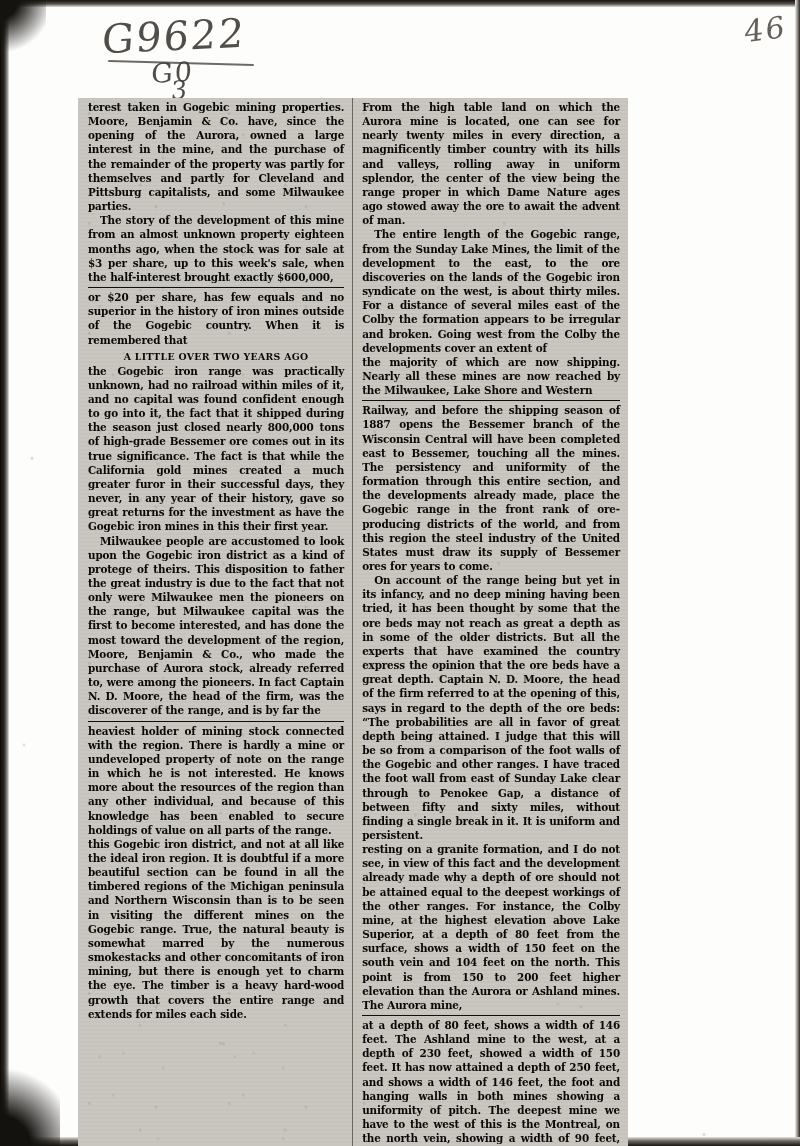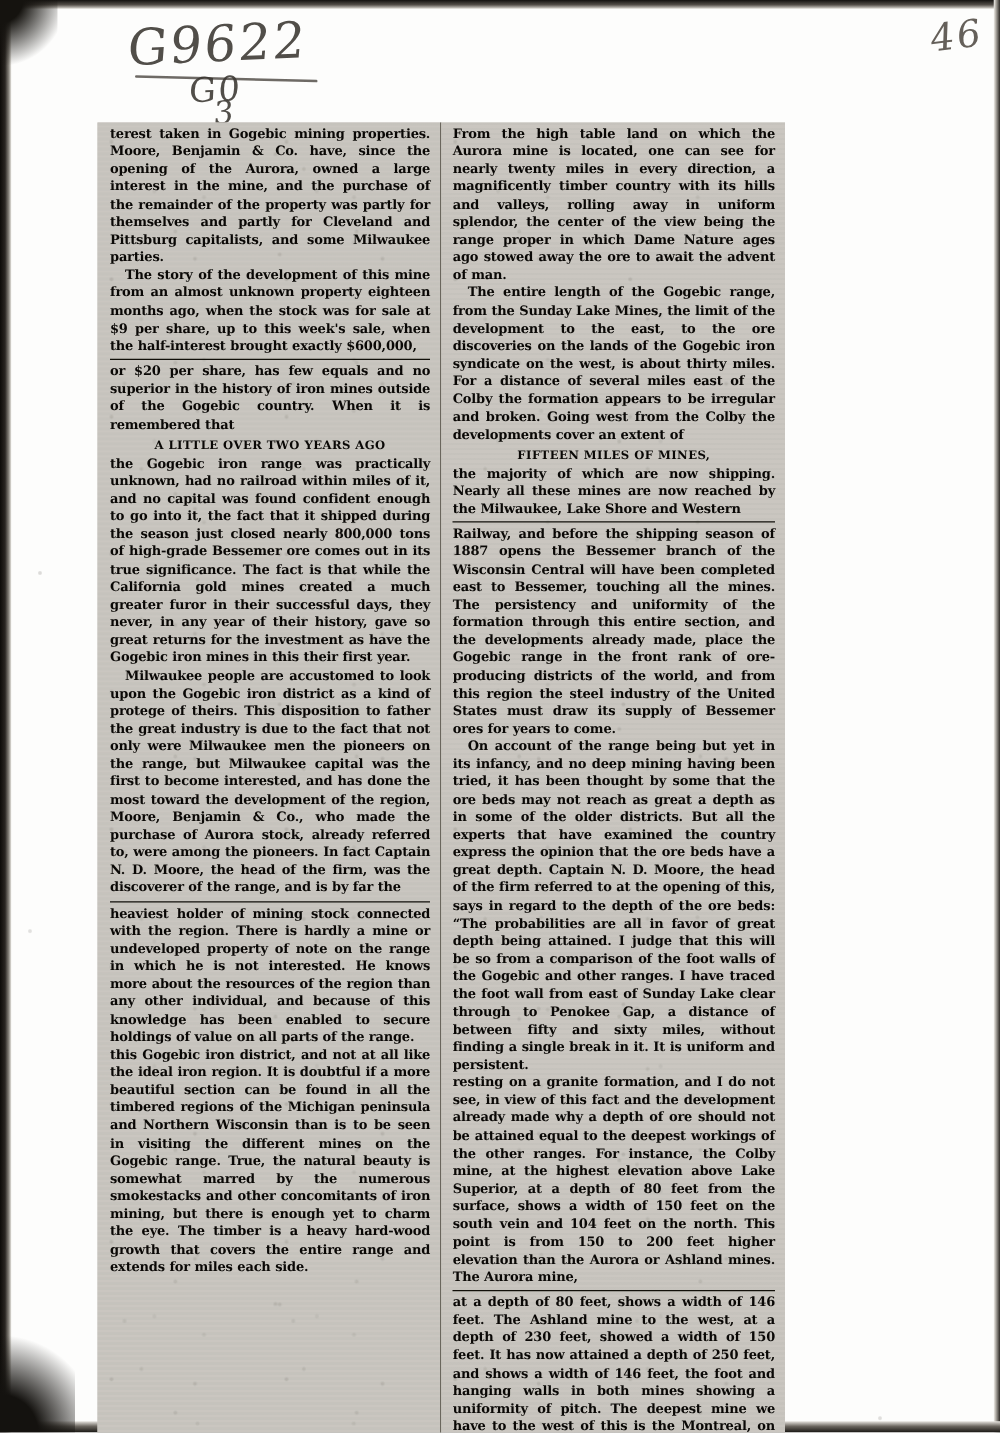--- a/index.html
+++ b/index.html
@@ -162,35 +162,34 @@
   <div class="hand" id="hand-accession">G9622</div>
   <div id="hand-accession-rule"></div>
   <div class="hand" id="hand-sub">G0</div>
   <div class="hand" id="hand-sub2">3</div>
   <div class="hand" id="hand-pageno">46</div>
 
   <div id="clipping">
     <div class="col col-left" id="col-left">
       <div class="grain"></div>
     <p class="body">terest taken in Gogebic mining properties. Moore, Benjamin &amp; Co. have, since the opening of the Aurora, owned a large interest in the mine, and the purchase of the remainder of the property was partly for themselves and partly for Cleveland and Pittsburg capitalists, and some Milwaukee parties.</p>
-        <p class="body indent">The story of the development of this mine from an almost unknown property eighteen months ago, when the stock was for sale at $9 per share, up to this week's sale, when the half-interest brought exactly $600,000,</p>
+        <p class="body indent">The story of the development of this mine from an almost unknown property eighteen months ago, when the stock was for sale at $3 per share, up to this week's sale, when the half-interest brought exactly $600,000,</p>
         <div class="seam"></div>
         <p class="body">or $20 per share, has few equals and no superior in the history of iron mines outside of the Gogebic country. When it is remembered that</p>
         <h4 class="subhead">A LITTLE OVER TWO YEARS AGO</h4>
         <p class="body">the Gogebic iron range was practically unknown, had no railroad within miles of it, and no capital was found confident enough to go into it, the fact that it shipped during the season just closed nearly 800,000 tons of high-grade Bessemer ore comes out in its true significance. The fact is that while the California gold mines created a much greater furor in their successful days, they never, in any year of their history, gave so great returns for the investment as have the Gogebic iron mines in this their first year.</p>
         <p class="body indent">Milwaukee people are accustomed to look upon the Gogebic iron district as a kind of protege of theirs. This disposition to father the great industry is due to the fact that not only were Milwaukee men the pioneers on the range, but Milwaukee capital was the first to become interested, and has done the most toward the development of the region, Moore, Benjamin &amp; Co., who made the purchase of Aurora stock, already referred to, were among the pioneers. In fact Captain N. D. Moore, the head of the firm, was the discoverer of the range, and is by far the</p>
         <div class="seam"></div>
         <p class="body">heaviest holder of mining stock connected with the region. There is hardly a mine or undeveloped property of note on the range in which he is not interested. He knows more about the resources of the region than any other individual, and because of this knowledge has been enabled to secure holdings of value on all parts of the range.</p>
         <p class="body">this Gogebic iron district, and not at all like the ideal iron region. It is doubtful if a more beautiful section can be found in all the timbered regions of the Michigan peninsula and Northern Wisconsin than is to be seen in visiting the different mines on the Gogebic range. True, the natural beauty is somewhat marred by the numerous smokestacks and other concomitants of iron mining, but there is enough yet to charm the eye. The timber is a heavy hard-wood growth that covers the entire range and extends for miles each side.</p>
       </div>
     <div class="col col-right" id="col-right">
       <div class="grain"></div>
     <p class="body">From the high table land on which the Aurora mine is located, one can see for nearly twenty miles in every direction, a magnificently timber country with its hills and valleys, rolling away in uniform splendor, the center of the view being the range proper in which Dame Nature ages ago stowed away the ore to await the advent of man.</p>
         <p class="body indent">The entire length of the Gogebic range, from the Sunday Lake Mines, the limit of the development to the east, to the ore discoveries on the lands of the Gogebic iron syndicate on the west, is about thirty miles. For a distance of several miles east of the Colby the formation appears to be irregular and broken. Going west from the Colby the developments cover an extent of</p>
-        <h4 class="subhead">FIFTEEN MILES OF MINES,</h4>
         <p class="body heavy">the majority of which are now shipping. Nearly all these mines are now reached by the Milwaukee, Lake Shore and Western</p>
         <div class="seam"></div>
         <p class="body">Railway, and before the shipping season of 1887 opens the Bessemer branch of the Wisconsin Central will have been completed east to Bessemer, touching all the mines. The persistency and uniformity of the formation through this entire section, and the developments already made, place the Gogebic range in the front rank of ore-producing districts of the world, and from this region the steel industry of the United States must draw its supply of Bessemer ores for years to come.</p>
         <p class="body indent">On account of the range being but yet in its infancy, and no deep mining having been tried, it has been thought by some that the ore beds may not reach as great a depth as in some of the older districts. But all the experts that have examined the country express the opinion that the ore beds have a great depth. Captain N. D. Moore, the head of the firm referred to at the opening of this, says in regard to the depth of the ore beds: “The probabilities are all in favor of great depth being attained. I judge that this will be so from a comparison of the foot walls of the Gogebic and other ranges. I have traced the foot wall from east of Sunday Lake clear through to Penokee Gap, a distance of between fifty and sixty miles, without finding a single break in it. It is uniform and persistent.</p>
         <p class="body">resting on a granite formation, and I do not see, in view of this fact and the development already made why a depth of ore should not be attained equal to the deepest workings of the other ranges. For instance, the Colby mine, at the highest elevation above Lake Superior, at a depth of 80 feet from the surface, shows a width of 150 feet on the south vein and 104 feet on the north. This point is from 150 to 200 feet higher elevation than the Aurora or Ashland mines. The Aurora mine,</p>
         <div class="seam"></div>
         <p class="body">at a depth of 80 feet, shows a width of 146 feet. The Ashland mine to the west, at a depth of 230 feet, showed a width of 150 feet. It has now attained a depth of 250 feet, and shows a width of 146 feet, the foot and hanging walls in both mines showing a uniformity of pitch. The deepest mine we have to the west of this is the Montreal, on the north vein, showing a width of 90 feet, nearly equal to that of the Colby, on</p>
       </div>
   </div>
 

